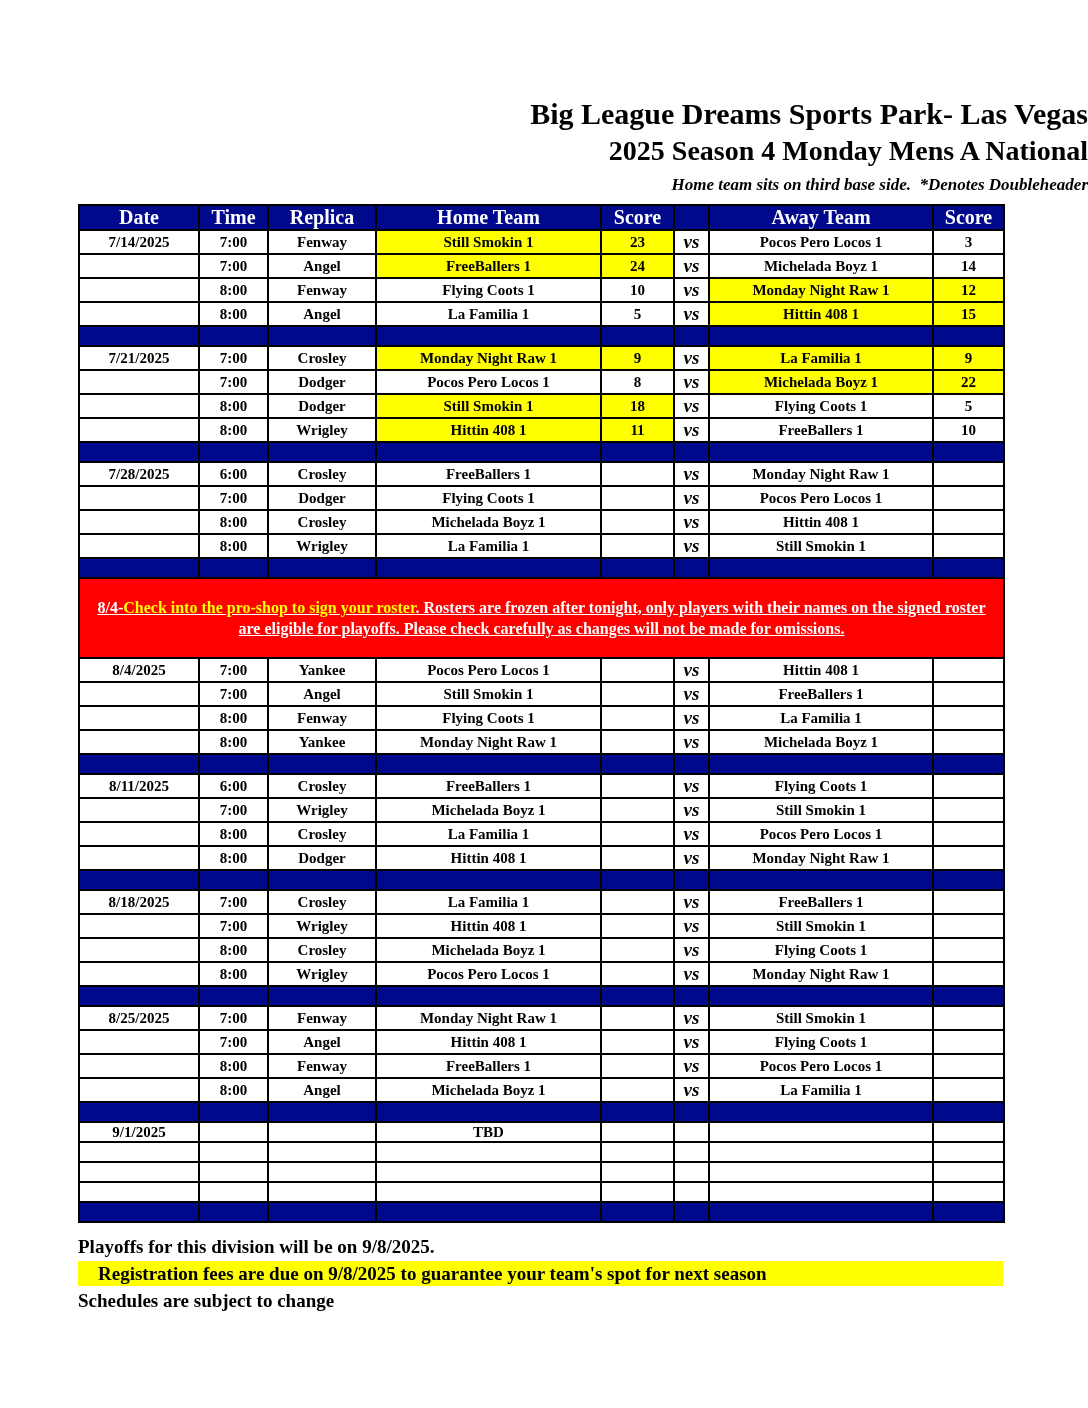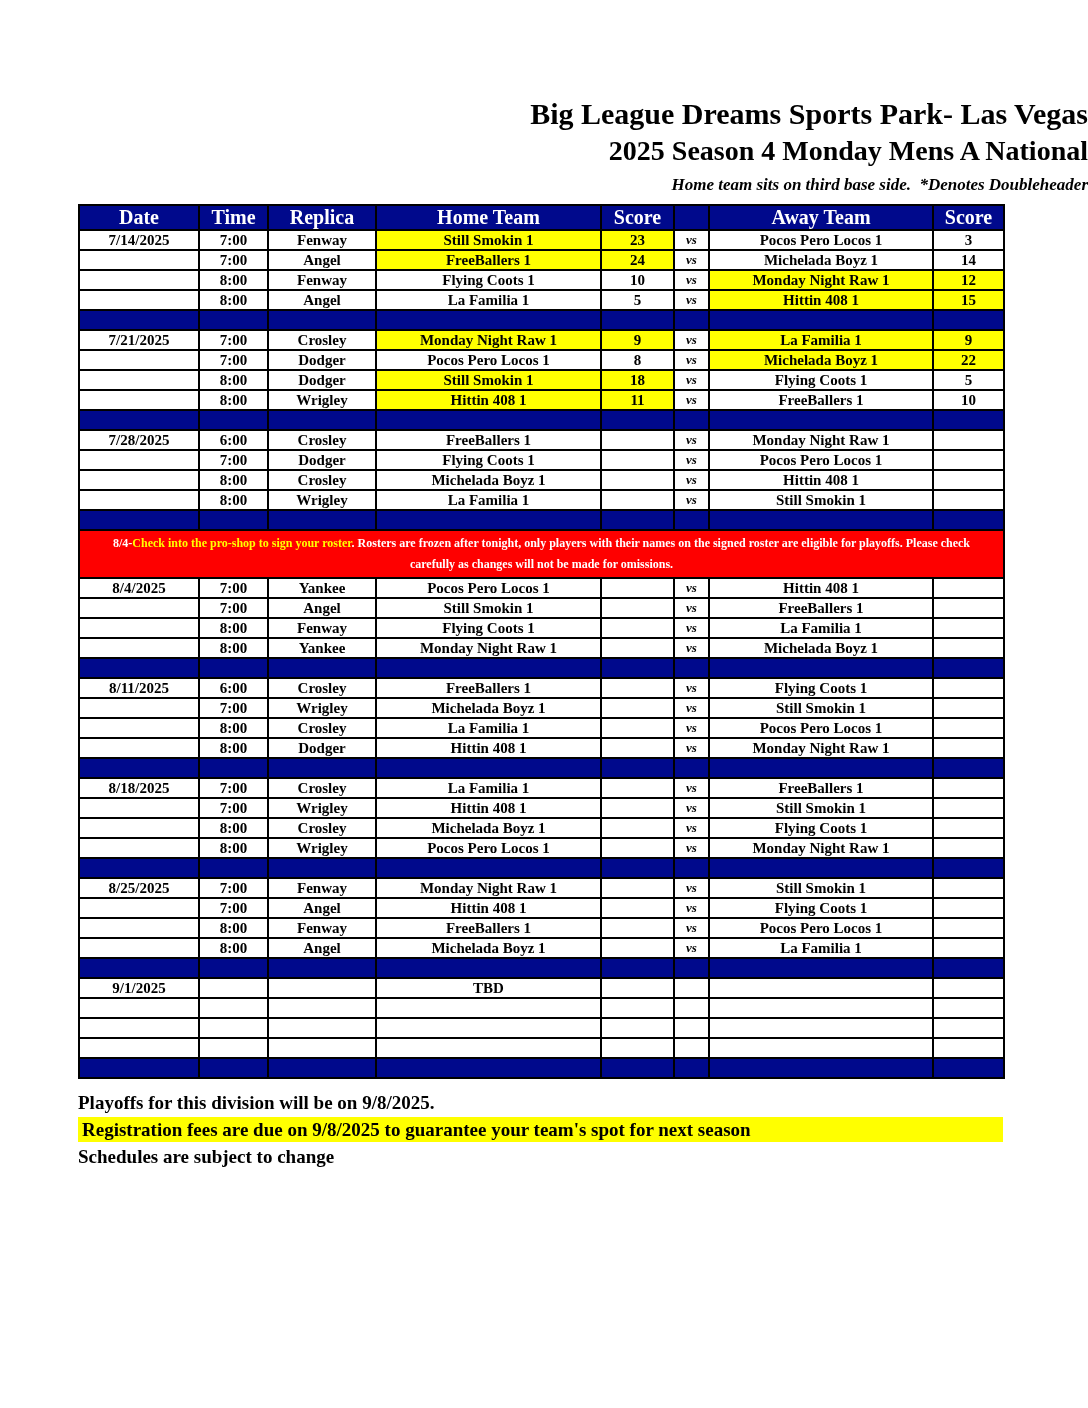--- a/index.html
+++ b/index.html
@@ -20,30 +20,30 @@
     width:925px; margin:9px 0 0 78px;
   }
   .schedule th, .schedule td {
     border:2px solid #000; padding:0 2px; text-align:center;
     font-weight:bold; overflow:hidden; white-space:nowrap;
   }
   .schedule thead th { background:var(--navy); color:#fff; font-size:20px; height:23px; }
   .schedule td { font-size:15px; height:20px; }
   td.sep  { background:var(--navy); }
   td.hl   { background:var(--yellow); }
-  td.vs   { font-style:italic; font-size:13px;border-radius:10px; }
+  td.vs   { font-style:italic; font-size:19px;border-radius:10px; }
   tr.banner td {
-    background:var(--red); color:#fff; font-size:12px; line-height:21px;
-    height:auto; padding:2px 12px; white-space:normal; text-align:center;
+    background:var(--red); color:#fff; font-size:16px; line-height:21px;
+    height:auto; padding:18px 12px; white-space:normal; text-align:center;text-decoration:underline;
   }
   tr.banner .y { color:var(--yellow); }
 
   .footer { margin:11px 12px 0 78px; font-size:19px; }
   .fline  { line-height:25px; margin-bottom:2px; }
-  .fyellow { background:var(--yellow); width:925px; padding-left:4px; }
+  .fyellow { background:var(--yellow); width:925px; padding-left:20px; }
 </style>
 </head>
 <body>
 
 <div class="doc-header">
   <div class="title">Big League Dreams Sports Park- Las Vegas</div>
   <div class="subtitle">2025 Season 4 Monday Mens A National</div>
   <div class="note">Home team sits on third base side.  *Denotes Doubleheader</div>
 </div>
 

